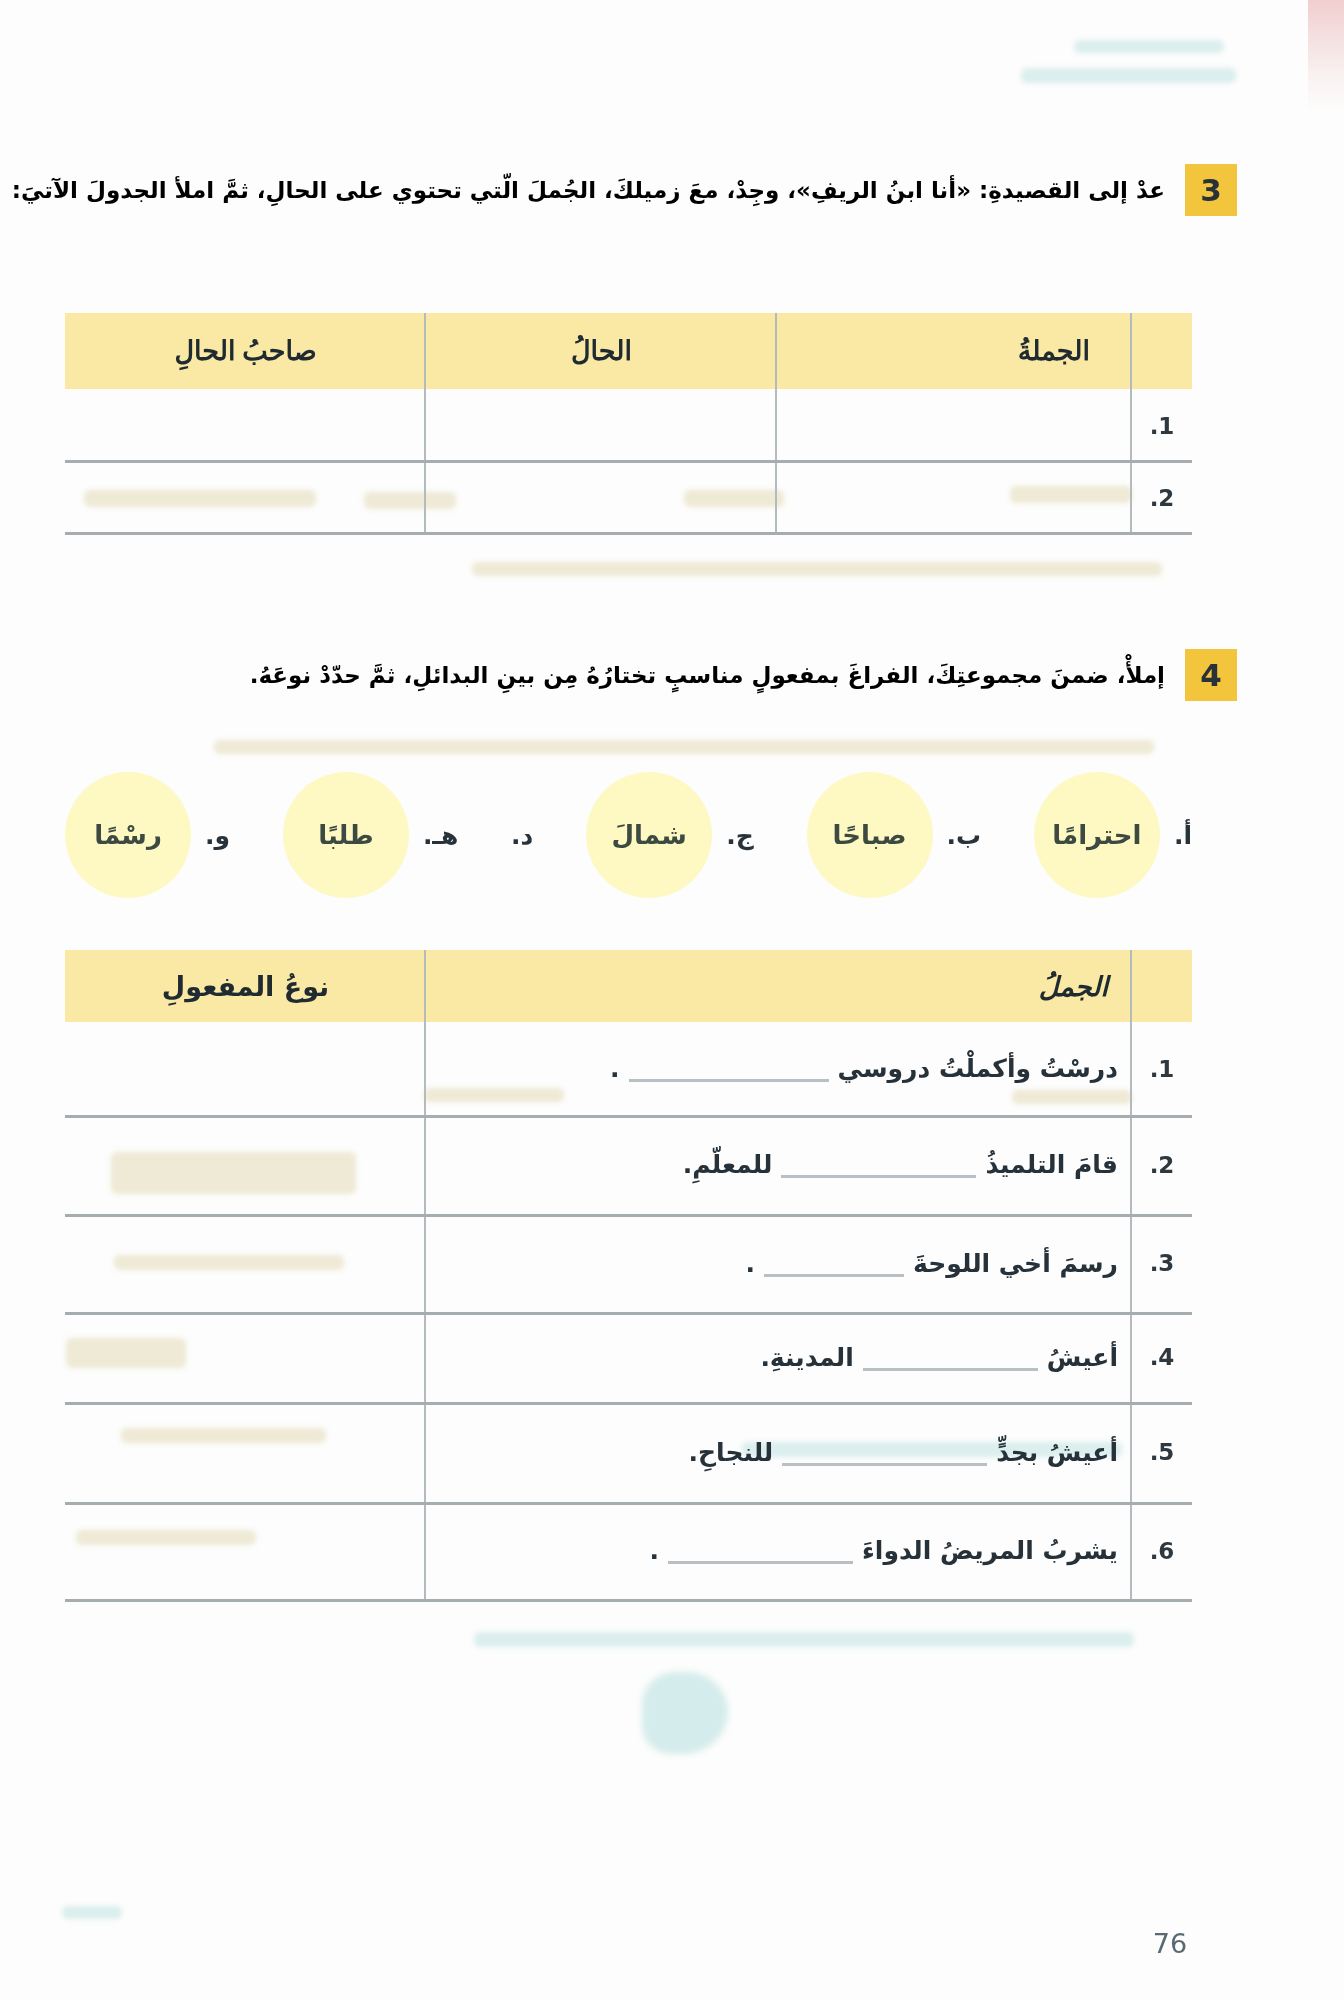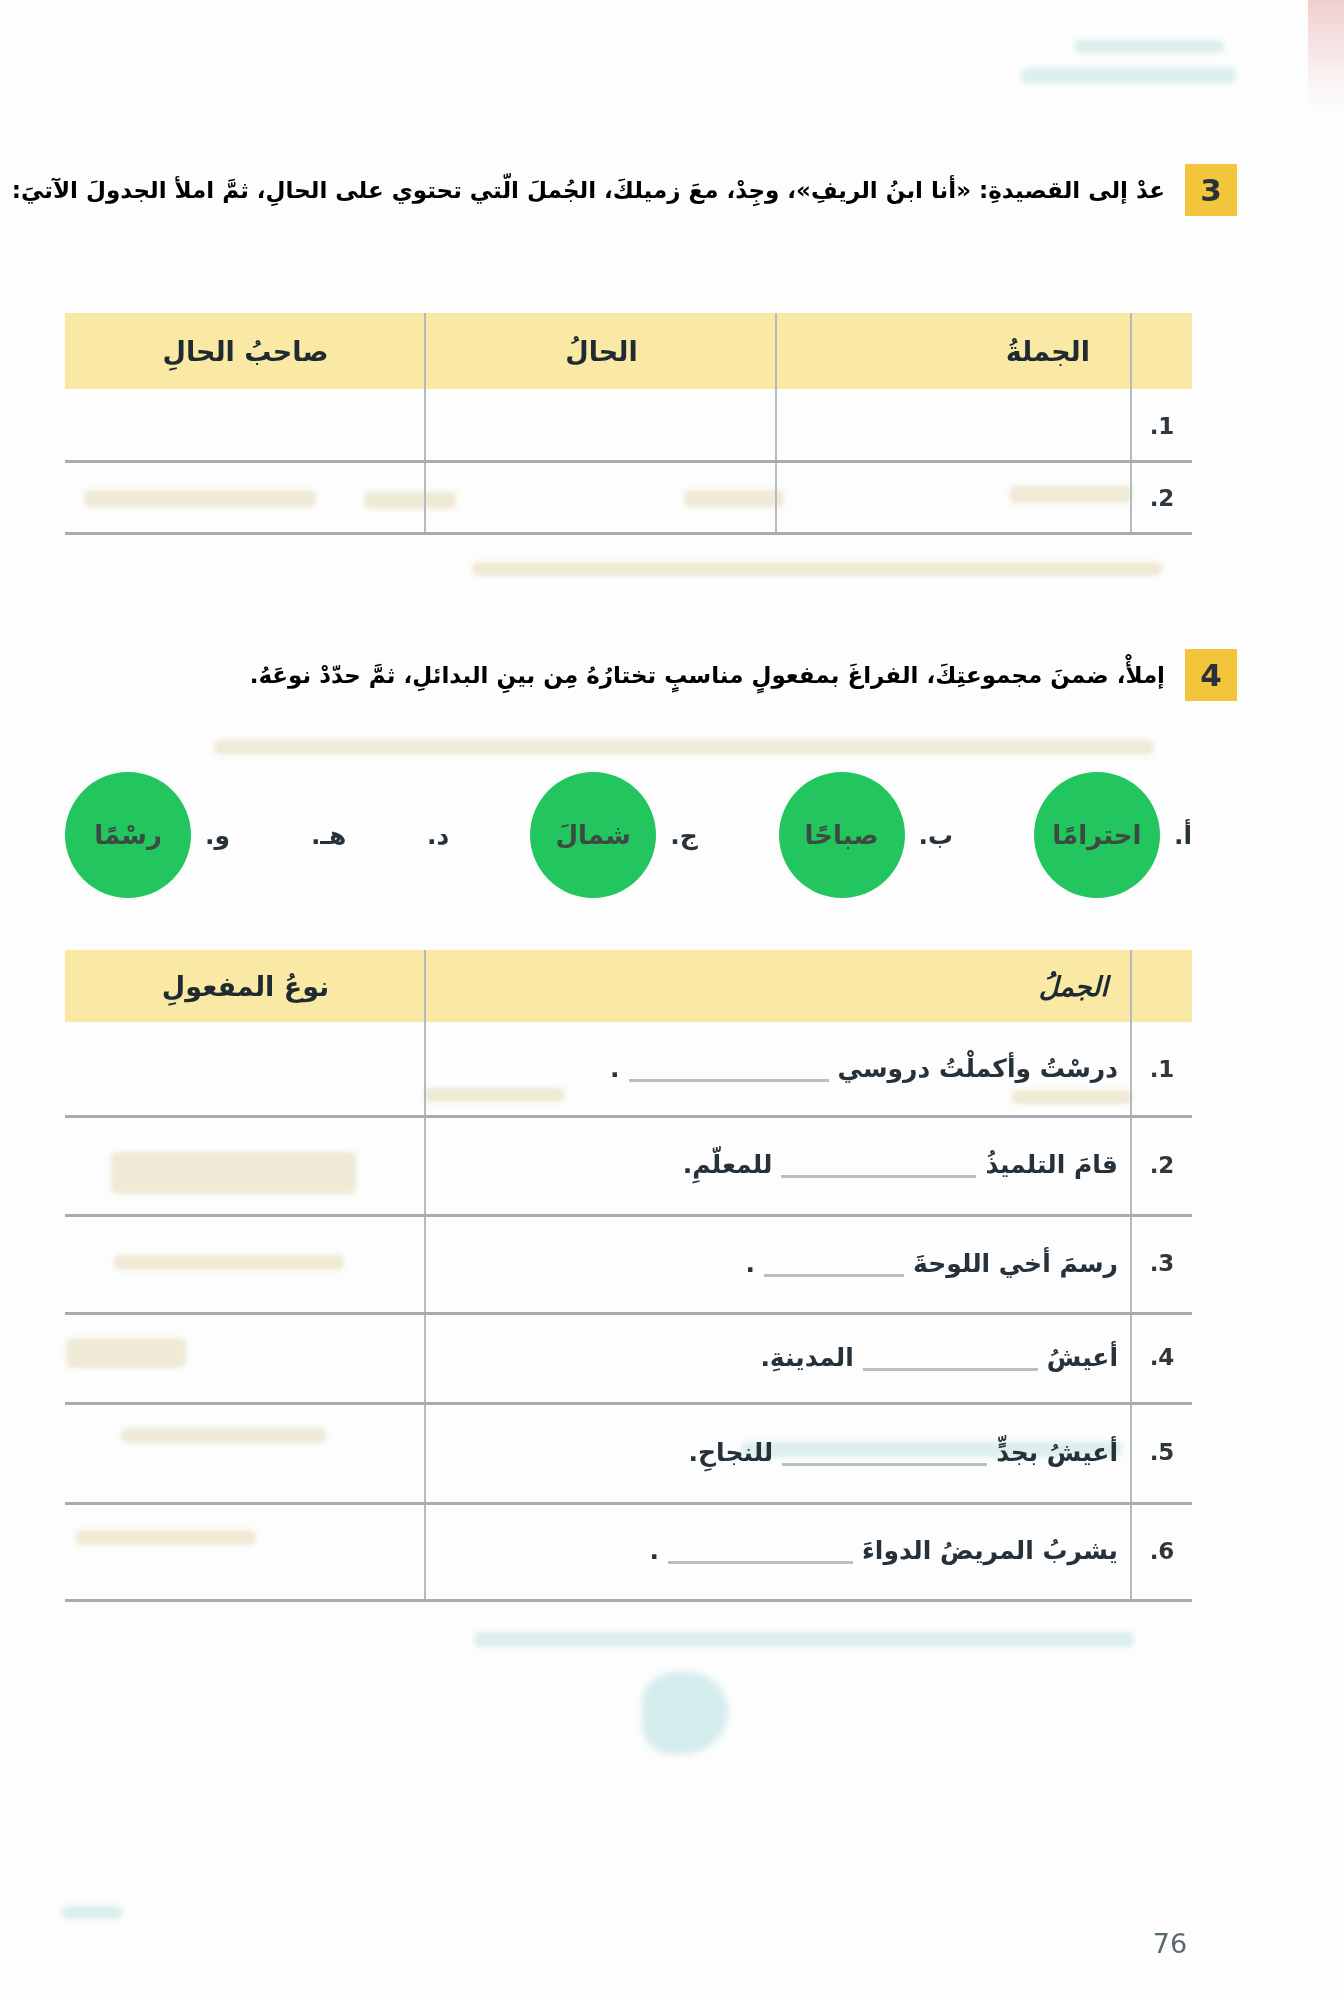--- a/index.html
+++ b/index.html
@@ -22,35 +22,35 @@
   .table{position:absolute;right:152px;width:1127px;}
   .t1{top:313px;height:222px;}
   .t2{top:950px;height:652px;}
   .band{position:absolute;top:0;left:0;right:0;background:#fae8a5;}
   .t1 .band{height:76px;}
   .t2 .band{height:72px;}
   .vline{position:absolute;top:0;bottom:0;width:2px;background:#b3bbbf;}
   .hline{position:absolute;left:0;right:0;height:3px;background:#a5adb1;}
   .hcell{position:absolute;top:0;display:flex;align-items:center;justify-content:center;
     font-weight:bold;font-size:27px;color:#1f2a31;box-sizing:border-box;}
-  .t1 .hcell{height:76px;}
+  .t1 .hcell{height:76px;font-family:Liberation Serif, serif;}
   .t2 .hcell{height:72px;}
   .right-al{justify-content:flex-start;padding-right:42px;}
   .rowncell{position:absolute;right:0;width:60px;display:flex;align-items:center;justify-content:center;}
   .rownum{direction:ltr;unicode-bidi:isolate;font-weight:bold;font-size:23px;color:#2e383e;}
   .sent{position:absolute;right:60px;width:706px;display:flex;align-items:center;gap:9px;
     padding-right:14px;box-sizing:border-box;direction:rtl;}
   .stext{font-size:25px;font-weight:bold;color:#26313a;white-space:nowrap;}
   .blank{display:inline-block;height:24px;border-bottom:3px solid #b9c0c3;}
   
   .options{position:absolute;top:771px;right:152px;width:1127px;height:128px;
     display:flex;direction:rtl;justify-content:space-between;align-items:center;}
   .opt{display:flex;align-items:center;gap:14px;direction:rtl;}
   .letter{font-size:25px;font-weight:bold;color:#27323a;}
-  .circle{width:126px;height:126px;border-radius:50%;background:#22c55e;
+  .circle{width:126px;height:126px;border-radius:50%;background:#fef9c3;
     display:flex;align-items:center;justify-content:center;
     font-size:26px;font-weight:bold;color:#3d4a42;}
   .pagenum{position:absolute;top:1928px;right:146px;width:56px;text-align:center;
     font-size:27px;color:#5a6a72;}
   
   .ghost{position:absolute;filter:blur(2.5px);border-radius:6px;}
   .g-tan{background:rgba(214,196,138,.34);}
   .g-teal{background:rgba(156,210,212,.34);}
   .g-quote{width:86px;height:82px;background:rgba(156,210,212,.4);
     border-radius:45% 55% 60% 40%;filter:blur(3px);}
@@ -124,20 +124,21 @@
     </div>
     <div class="opt">
       <span class="letter">ج.</span>
       <span class="circle">شمالَ</span>
     </div>
     <div class="opt">
       <span class="letter">د.</span>
     </div>
     <div class="opt">
       <span class="letter">هـ.</span>
+      <span class="circle">طلبًا</span>
     </div>
     <div class="opt">
       <span class="letter">و.</span>
       <span class="circle">رسْمًا</span>
     </div>
   </div>
 
   <div class="table t2">
     <div class="band"></div>
     <div class="vline" style="right:60px;"></div>

